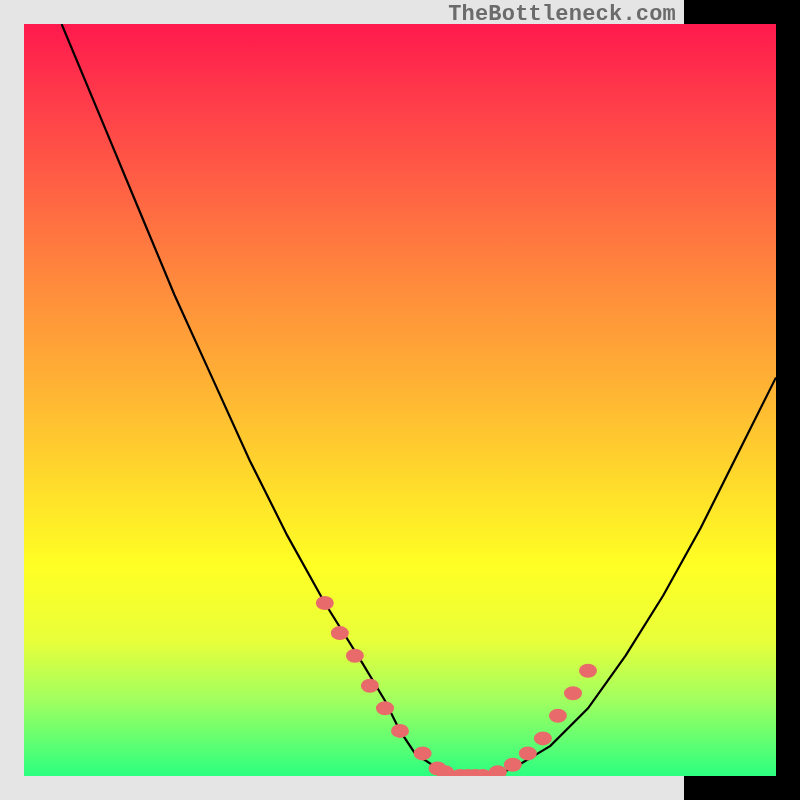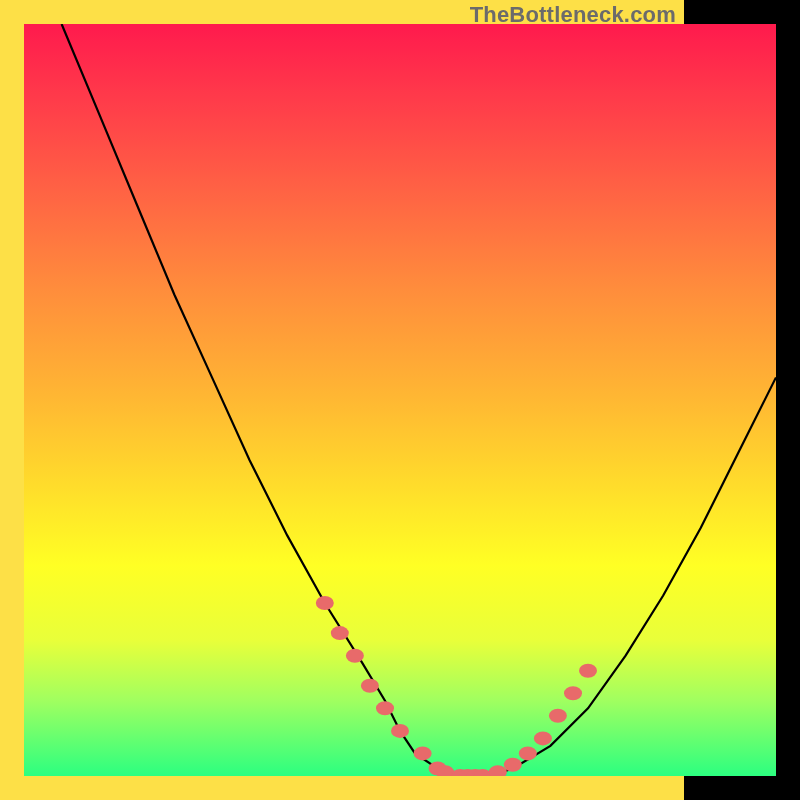--- a/index.html
+++ b/index.html
@@ -8,21 +8,22 @@
     background: #000;
     width: 800px;
     height: 800px;
     overflow: hidden;
     font-family: Arial, Helvetica, sans-serif;
   }
   .frame {
     position: relative;
     width: 684px;
     height: 800px;
-    background: #fde047;
+    background: #e5e5e5;
+    font-family: Liberation Mono, monospace;
   }
   .plot-area {
     position: absolute;
     left: 24px;
     top: 24px;
     width: 752px;
     height: 752px;
     background: linear-gradient(to bottom,
       #ff1a4d 0%,
       #ff3b4a 10%,

